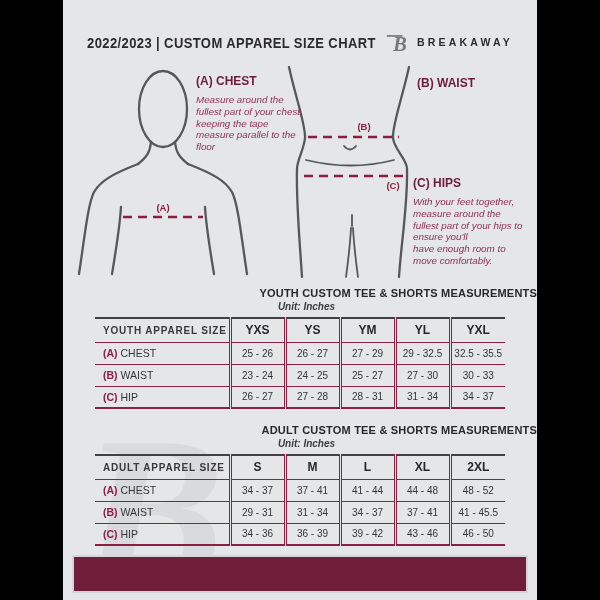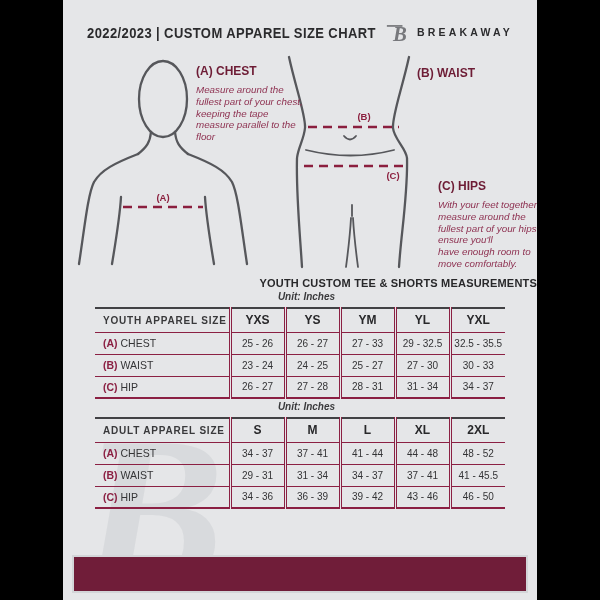--- a/index.html
+++ b/index.html
@@ -11,42 +11,42 @@
   .page {
     position:relative;
     width:474px; height:600px;
     margin:0 auto;
     background:#e5e6e8;
     overflow:hidden;
   }
   
   .doc-header {
     display:flex; justify-content:space-between; align-items:center;
-    padding:18px 24px 0 24px; height:28px;
+    padding:28px 24px 0 24px; height:28px;
     position:relative; z-index:2;
   }
   .doc-title {
     font-size:13px; font-weight:bold; color:#2b2b2d;
     letter-spacing:0.4px; white-space:nowrap;
     transform:scaleY(1.12); transform-origin:left center;
   }
   .brand { display:flex; align-items:center; gap:5px; }
   .brand-name { font-size:10.5px; font-weight:bold; letter-spacing:3.2px; color:#2b2b2d; }
   
   .figures { position:relative; height:215px; margin-top:8px; z-index:1; }
   .figures svg { position:absolute; left:0; top:0; }
   .inst { position:absolute; }
   .inst-heading { font-size:12px; font-weight:bold; color:#6d1c35; margin-bottom:6px; }
   .inst-text {
     font-size:9.8px; font-style:italic; color:#8e3151;
     line-height:1.2; white-space:pre-line;
   }
   .inst-chest { left:133px; top:10px; width:113px; }
   .inst-waist { left:354px; top:12px; width:110px; }
-  .inst-hips  { left:375px; top:112px; width:112px;margin-top:13px; }
+  .inst-hips  { left:350px; top:112px; width:112px; }
   
   .section-title {
     text-align:right; font-weight:bold; font-size:11px;
     color:#28282a; letter-spacing:0.2px; position:relative; z-index:2;
   }
   .sec-youth { margin-top:8px; }
   .sec-adult { margin-top:15px; }
   .unit {
     text-align:center; font-size:10px; font-style:italic; font-weight:bold;
     color:#3a3a3c; margin-top:2px; position:relative; z-index:2;padding-left:13px;
@@ -164,21 +164,21 @@
           <th class="size">YM</th>
           <th class="size">YL</th>
           <th class="size">YXL</th>
         </tr>
       </thead>
     <tbody>
         <tr>
           <td class="lbl"><span class="pfx">(A)</span><span> CHEST</span></td>
           <td class="val">25 - 26</td>
           <td class="val">26 - 27</td>
-          <td class="val">27 - 33</td>
+          <td class="val">27 - 29</td>
           <td class="val">29 - 32.5</td>
           <td class="val">32.5 - 35.5</td>
         </tr>
         <tr>
           <td class="lbl"><span class="pfx">(B)</span><span> WAIST</span></td>
           <td class="val">23 - 24</td>
           <td class="val">24 - 25</td>
           <td class="val">25 - 27</td>
           <td class="val">27 - 30</td>
           <td class="val">30 - 33</td>
@@ -187,20 +187,21 @@
           <td class="lbl"><span class="pfx">(C)</span><span> HIP</span></td>
           <td class="val">26 - 27</td>
           <td class="val">27 - 28</td>
           <td class="val">28 - 31</td>
           <td class="val">31 - 34</td>
           <td class="val">34 - 37</td>
         </tr>
       </tbody>
   </table>
 
+  <div class="section-title sec-adult">ADULT CUSTOM TEE &amp; SHORTS MEASUREMENTS</div>
   <div class="unit">Unit: Inches</div>
   <table class="size-table">
     <colgroup>
         <col style="width:135px">
         <col>
         <col>
         <col>
         <col>
         <col>
       </colgroup>

